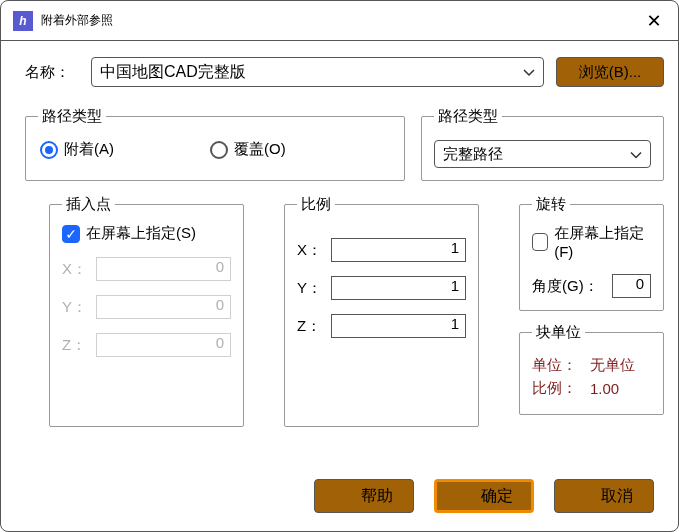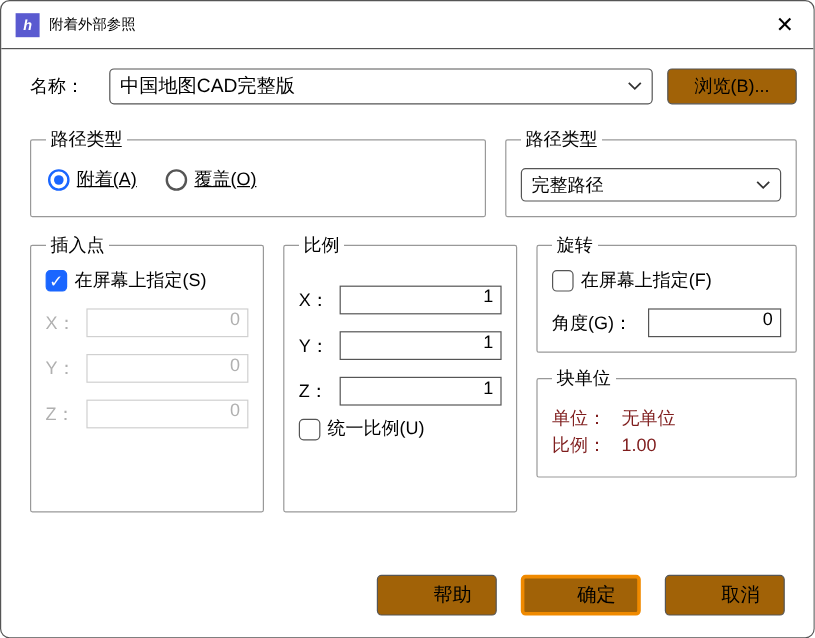--- a/index.html
+++ b/index.html
@@ -107,23 +107,22 @@
   }
   legend {
     padding: 0 4px;
     font-size: 15px;
   }
   .ref-type {
     flex: 0 0 380px;
   }
   .ref-type .opts {
     display: flex;
-    gap: 24px;
+    gap: 96px;
     padding: 4px 2px 2px 2px;
-    text-decoration: underline;
   }
   .radio-wrap {
     display: flex;
     align-items: center;
     gap: 6px;
     cursor: pointer;
   }
   .radio-circle {
     width: 18px;
     height: 18px;
@@ -153,20 +152,21 @@
     width: 100%;
     margin-top: 4px;
   }
   .row-groups2 {
     display: flex;
     gap: 16px;
   }
   .col {
     display: flex;
     flex-direction: column;
+    margin-left: 24px;
   }
   .col.left { flex: 0 0 195px; }
   .col.mid { flex: 0 0 195px; }
   .col.right { flex: 1; }
   .checkbox-wrap {
     display: flex;
     align-items: center;
     gap: 6px;
     cursor: pointer;
   }
@@ -327,24 +327,20 @@
             <div class="num-input">1</div>
           </div>
           <div class="xyz-row">
             <span class="xl">Y：</span>
             <div class="num-input">1</div>
           </div>
           <div class="xyz-row">
             <span class="xl">Z：</span>
             <div class="num-input">1</div>
           </div>
-          <label class="checkbox-wrap" style="margin-top:10px;">
-            <span class="checkbox-box"></span>
-            <span>统一比例(U)</span>
-          </label>
         </fieldset>
       </div>
 
       <div class="col right">
         <fieldset class="rotate">
           <legend>旋转</legend>
           <label class="checkbox-wrap">
             <span class="checkbox-box"></span>
             <span>在屏幕上指定(F)</span>
           </label>

